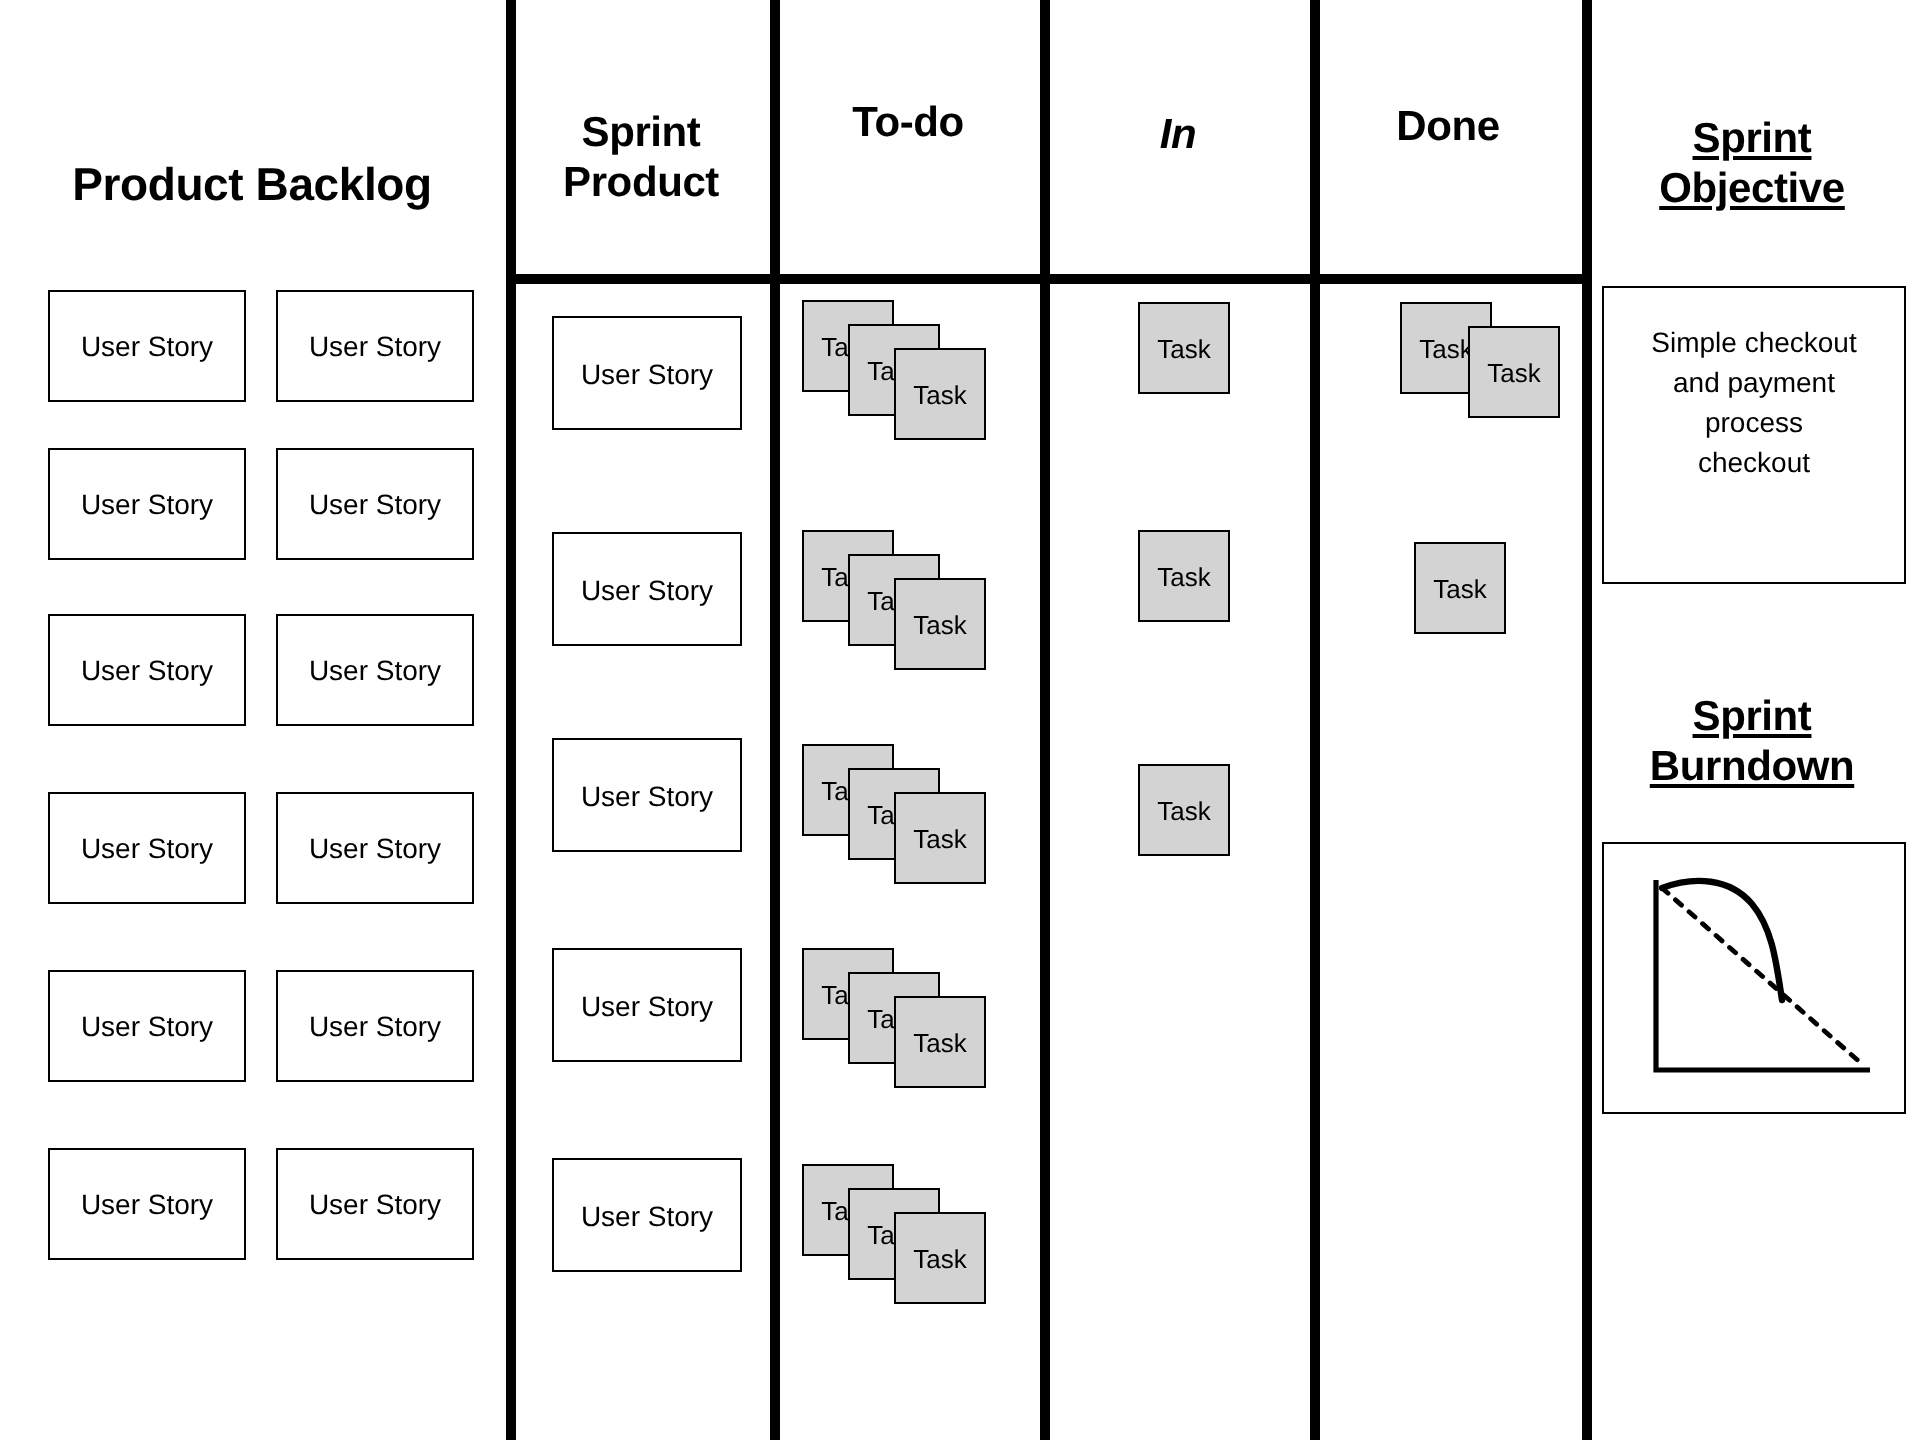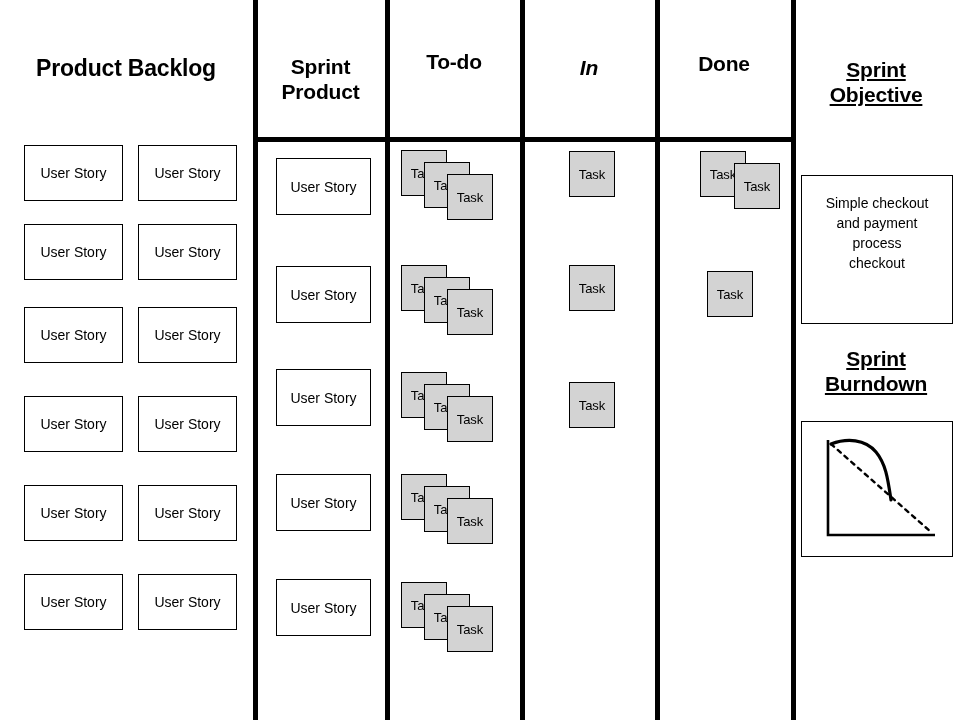--- a/index.html
+++ b/index.html
@@ -35,21 +35,21 @@
 
   
   .col-header {
     position: absolute;
     text-align: center;
     font-weight: bold;
     color: #000000;
     line-height: 1.18;
     letter-spacing: -0.2px;
   }
-  .col-header.big { font-size: 23px; }
+  .col-header.big { font-size: 23px; margin-top: 24px; }
   .col-header.mid { font-size: 21px; }
   .col-header.under {
     font-size: 21px;
     text-decoration: underline;
     text-underline-offset: 2px;
   }
 
   
   .story-card {
     position: absolute;
@@ -126,21 +126,21 @@
     <div>In</div>
   </div>
 
   <div class="col-header mid" style="left:660px; top:52px; width:128px;">Done</div>
 
   <div class="col-header under" style="left:800px; top:58px; width:152px;">
     <div>Sprint</div>
     <div>Objective</div>
   </div>
 
-  <div class="panel-box" style="left:801px; top:143px; width:152px; height:149px;margin-top:32px;">
+  <div class="panel-box" style="left:801px; top:143px; width:152px; height:149px;">
     <div class="objective-text">
       <div>Simple checkout</div>
       <div>and payment</div>
       <div>process</div>
       <div>checkout</div>
     </div>
   </div>
 
   <div class="col-header under" style="left:800px; top:347px; width:152px;">
     <div>Sprint</div>

